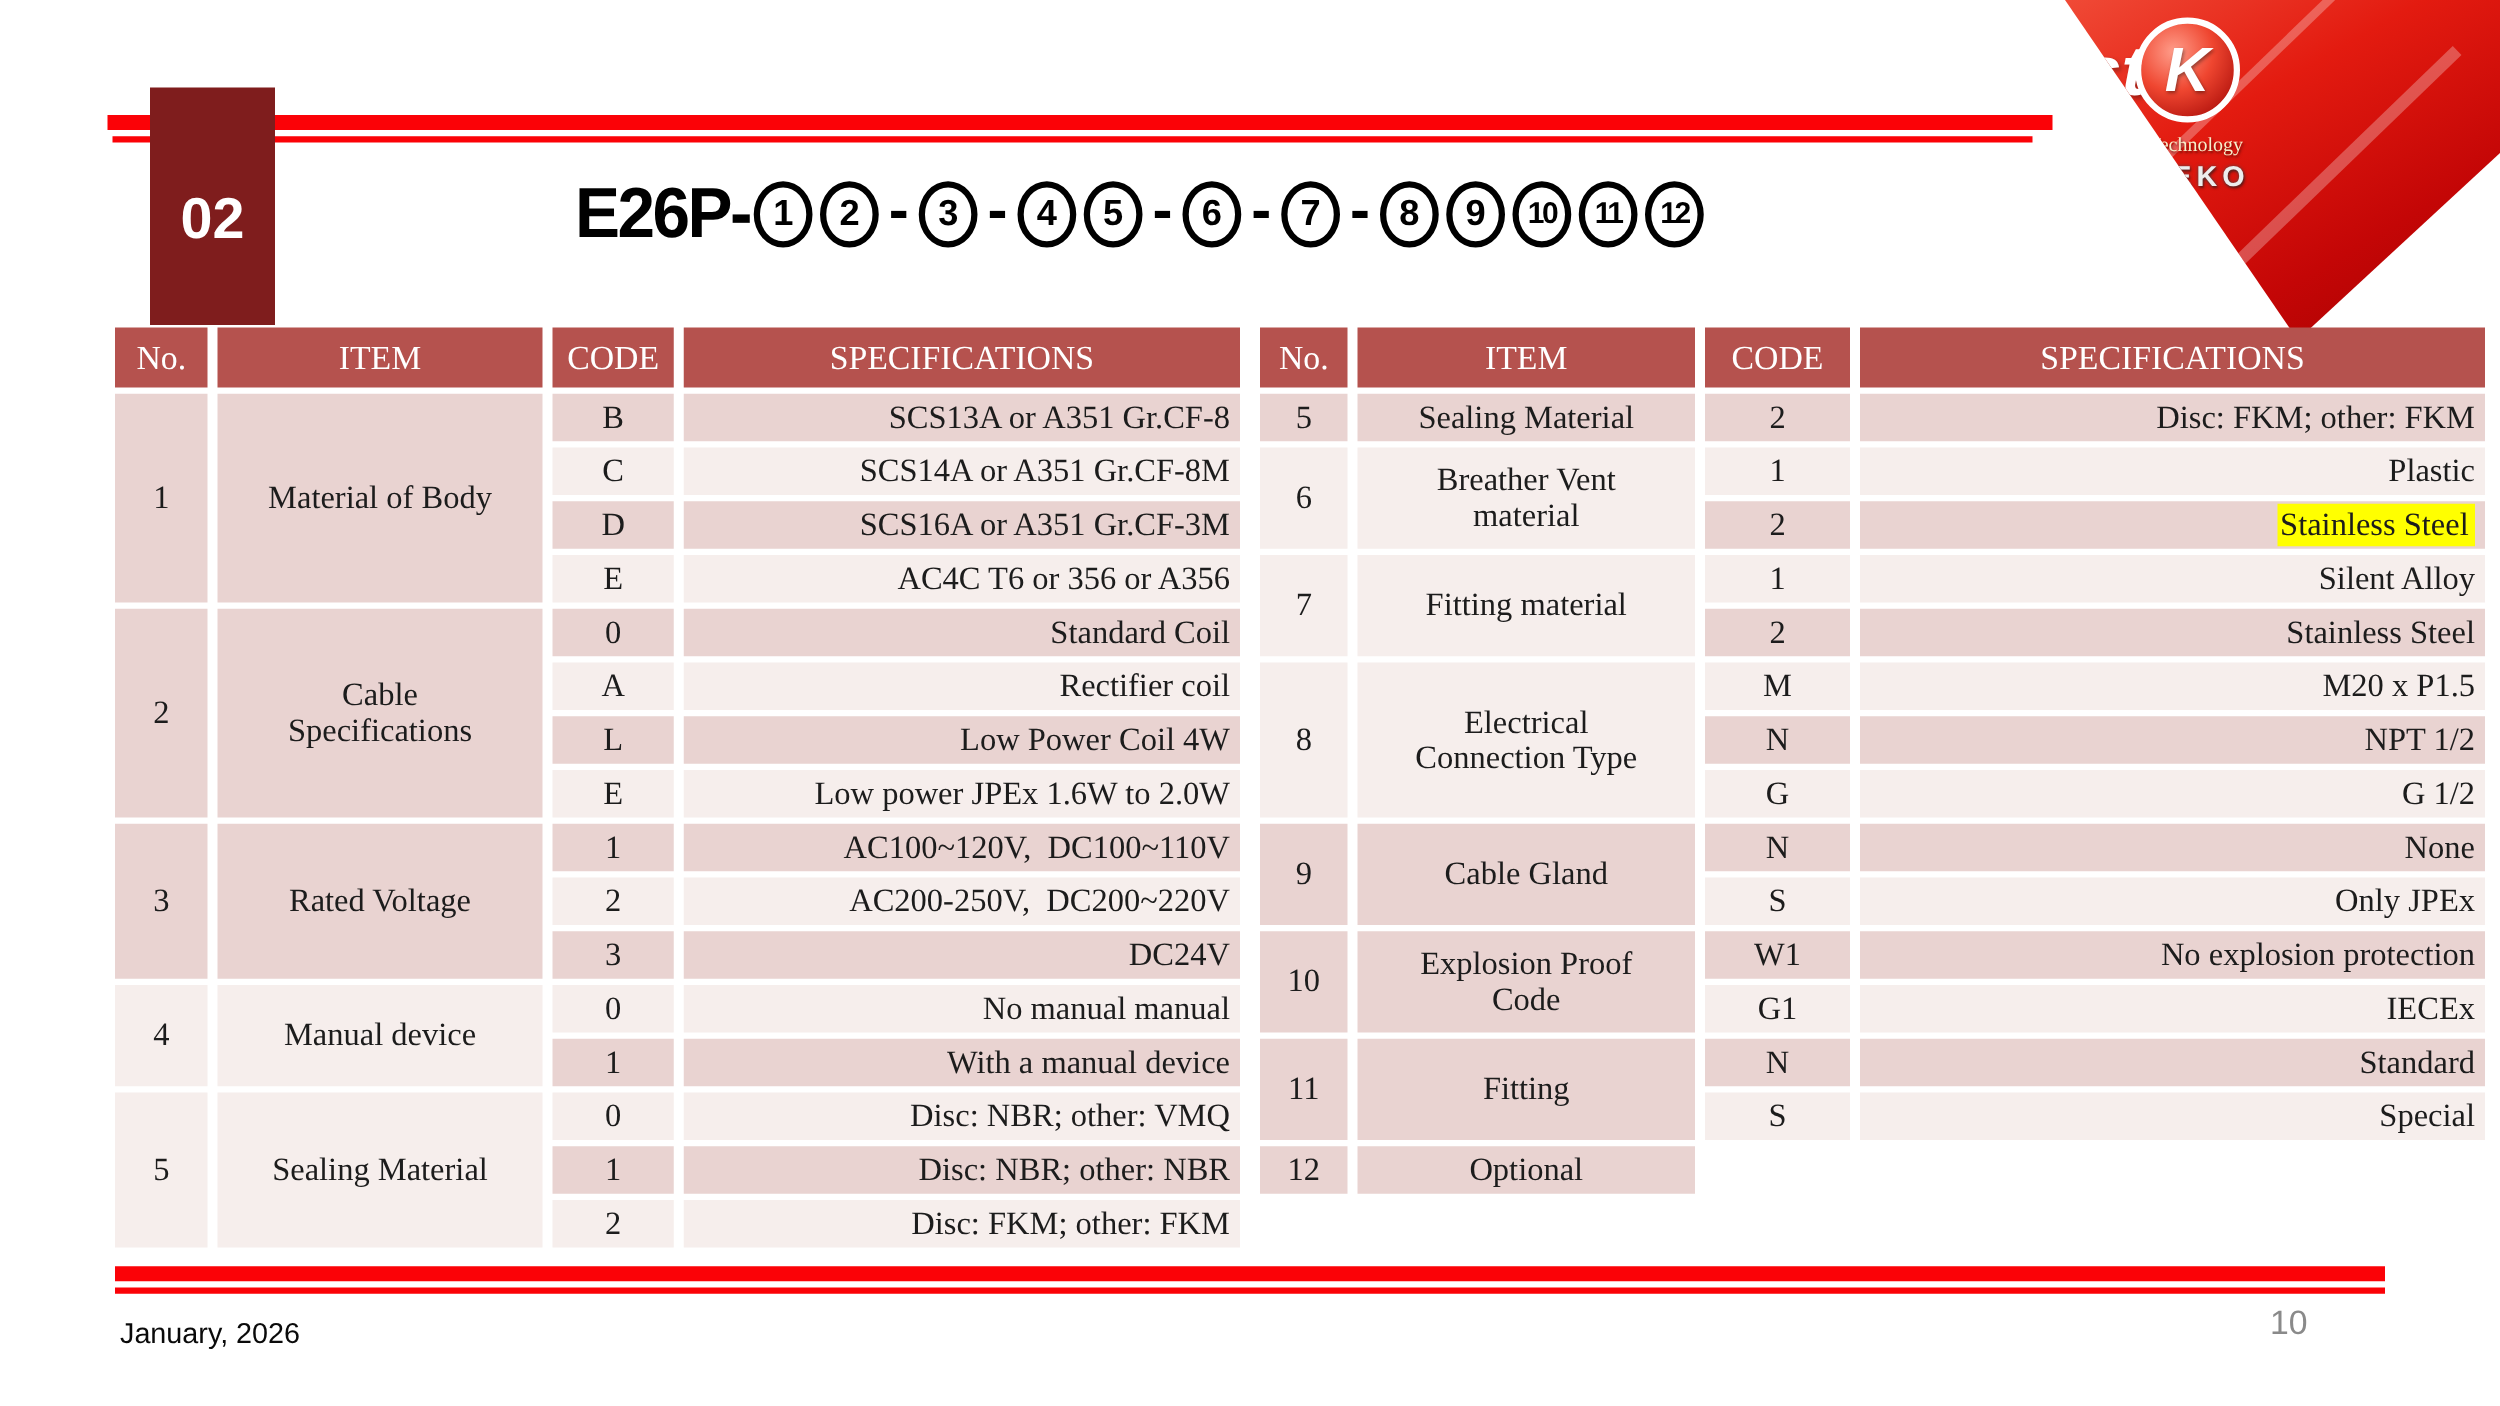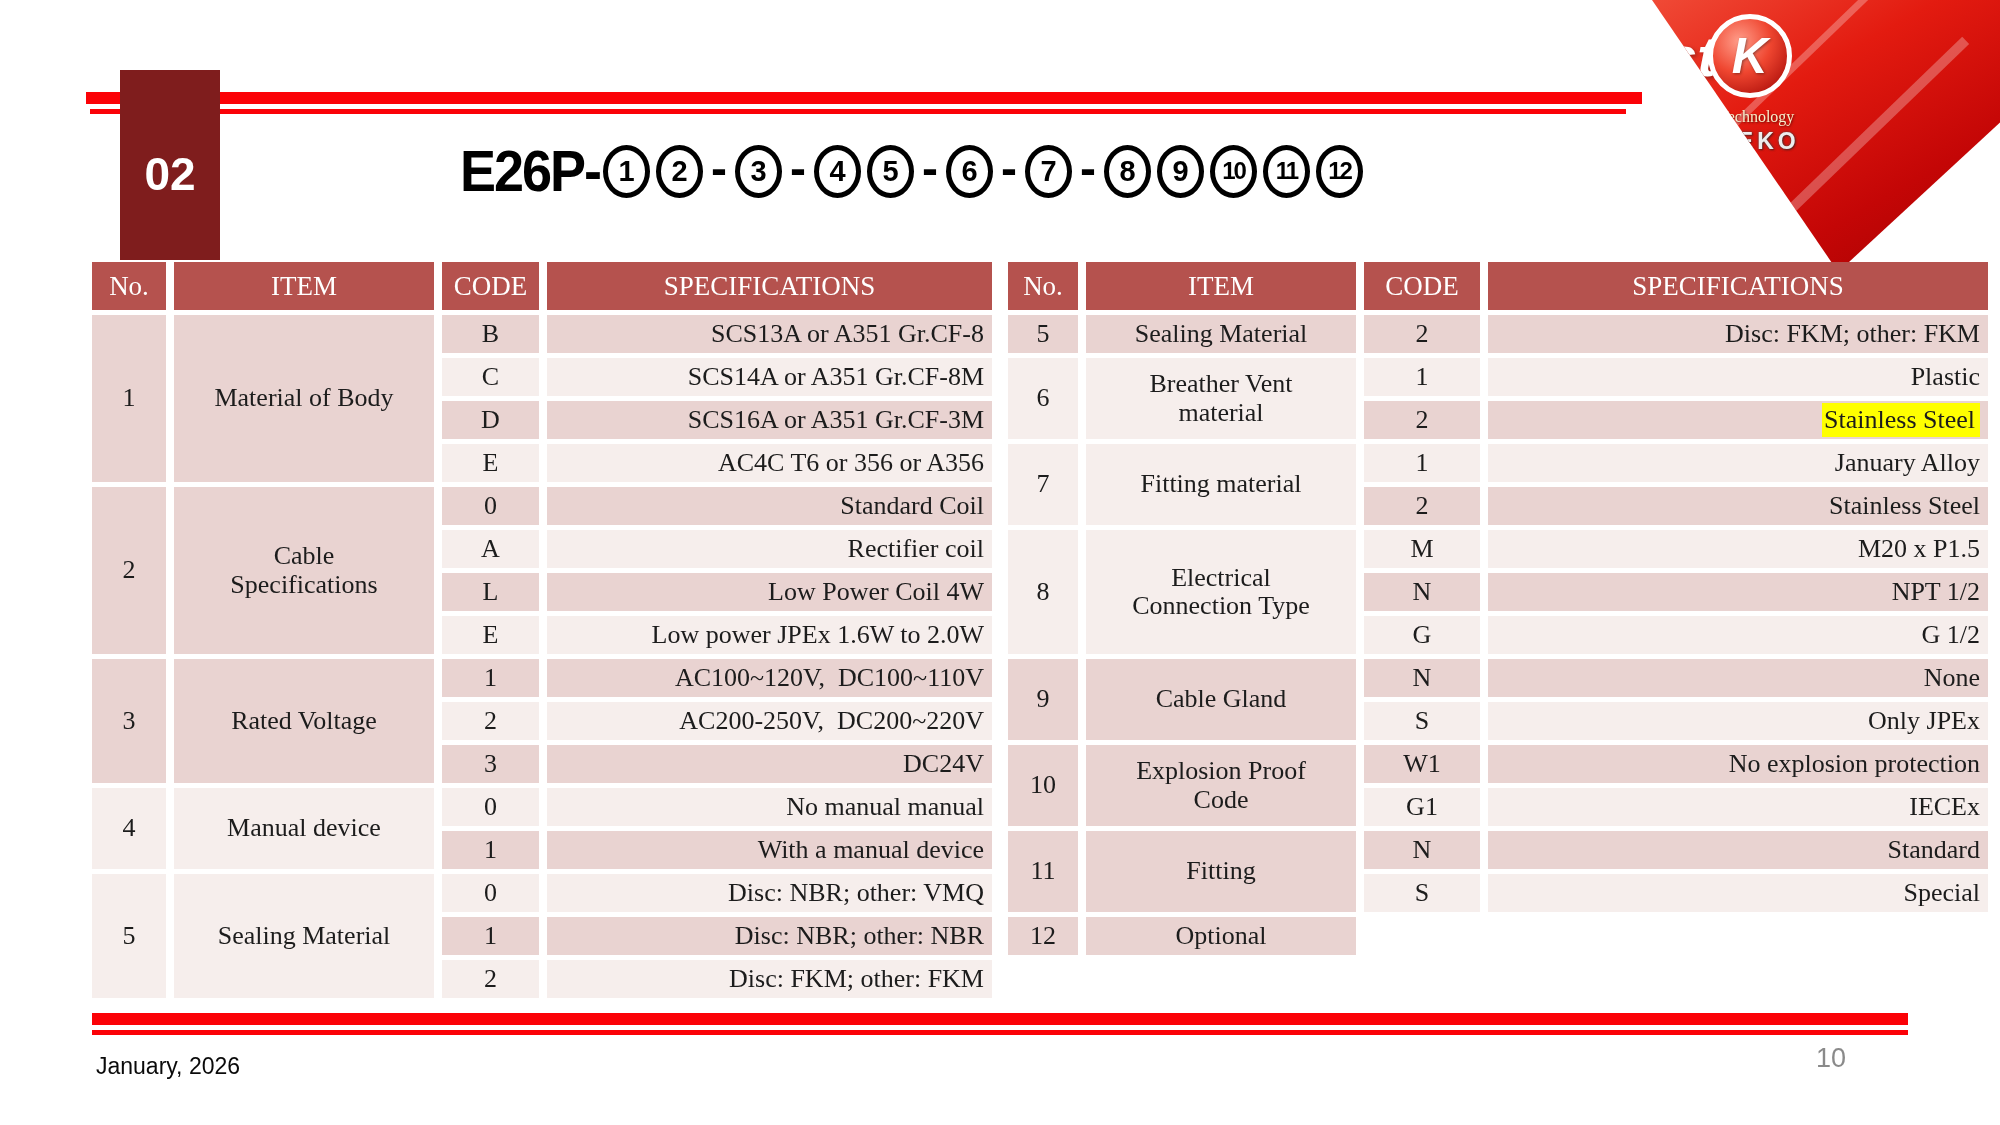--- a/index.html
+++ b/index.html
@@ -234,21 +234,21 @@
           <td class="light spec">Plastic</td>
         </tr>
         <tr>
           <td class="dark code">2</td>
           <td class="dark spec"><span class="highlight">Stainless Steel</span></td>
         </tr>
         <tr>
           <td class="light no" rowspan="2">7</td>
           <td class="light item" rowspan="2">Fitting material</td>
           <td class="light code">1</td>
-          <td class="light spec">January Alloy</td>
+          <td class="light spec">Silent Alloy</td>
         </tr>
         <tr>
           <td class="dark code">2</td>
           <td class="dark spec">Stainless Steel</td>
         </tr>
         <tr>
           <td class="light no" rowspan="3">8</td>
           <td class="light item" rowspan="3">Electrical Connection Type</td>
           <td class="light code">M</td>
           <td class="light spec">M20 x P1.5</td>

